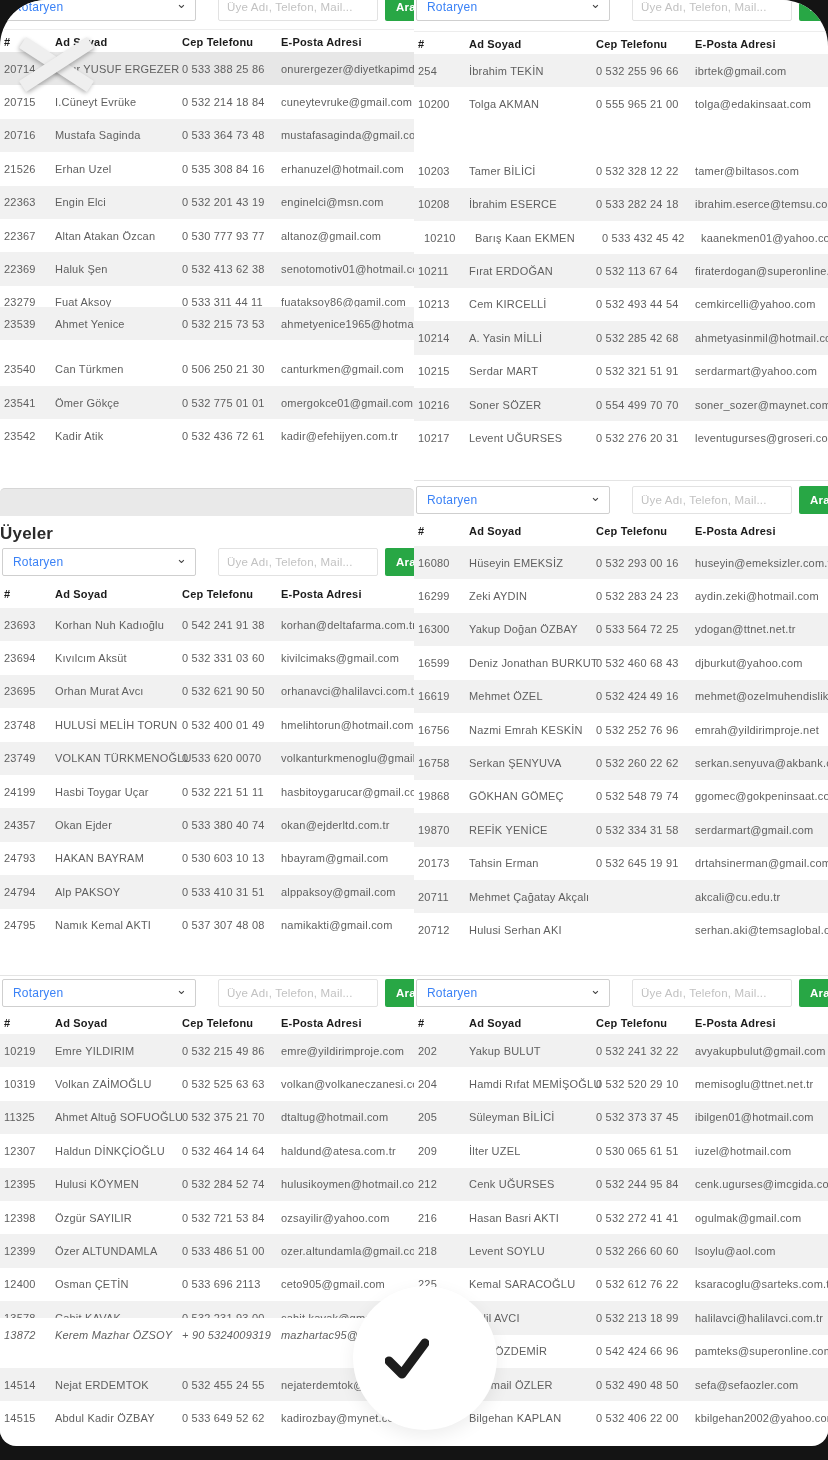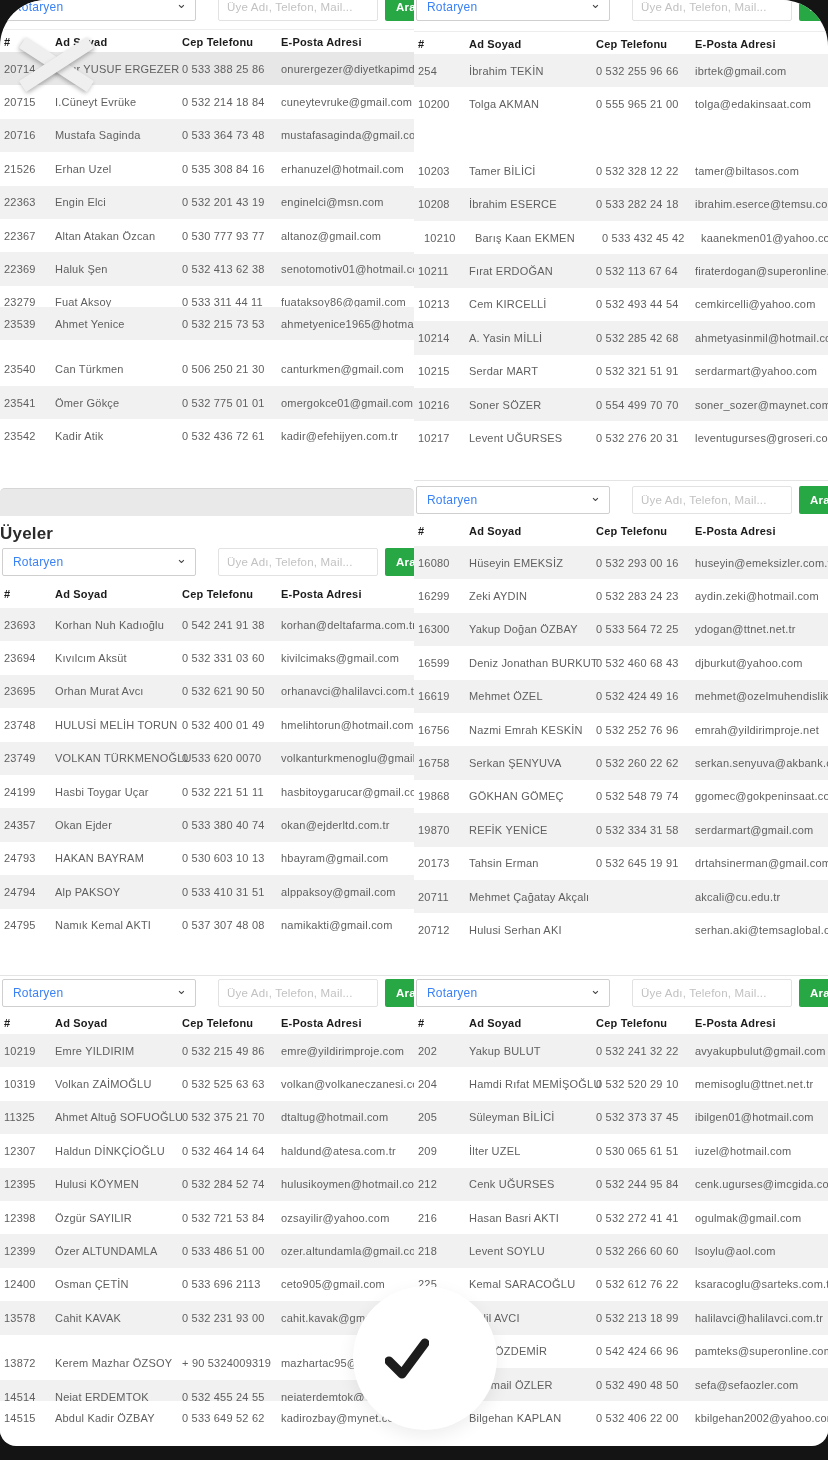--- a/index.html
+++ b/index.html
@@ -447,27 +447,27 @@
           <span class="c1">Osman ÇETİN</span>
           <span class="c2">0 533 696 2113</span>
           <span class="c3">ceto905@gmail.com</span>
         </div>
         <div class="trow stripe" style="top: 325.2px;">
           <span class="c0">13578</span>
           <span class="c1">Cahit KAVAK</span>
           <span class="c2">0 532 231 93 00</span>
           <span class="c3">cahit.kavak@gmail</span>
         </div>
-        <div class="trow" style="top: 370px;">
+        <div class="trow" style="top: 342px; font-style: italic;">
           <span class="c0">13872</span>
           <span class="c1">Kerem Mazhar ÖZSOY</span>
           <span class="c2">+ 90 5324009319</span>
           <span class="c3">mazhartac95@</span>
         </div>
-        <div class="trow stripe" style="top: 392px; margin-top: 12px;">
+        <div class="trow stripe" style="top: 392px;">
           <span class="c0">14514</span>
           <span class="c1">Nejat ERDEMTOK</span>
           <span class="c2">0 532 455 24 55</span>
           <span class="c3">nejaterdemtok@y</span>
         </div>
         <div class="trow" style="top: 425.4px;">
           <span class="c0">14515</span>
           <span class="c1">Abdul Kadir ÖZBAY</span>
           <span class="c2">0 533 649 52 62</span>
           <span class="c3">kadirozbay@mynet.com</span>

